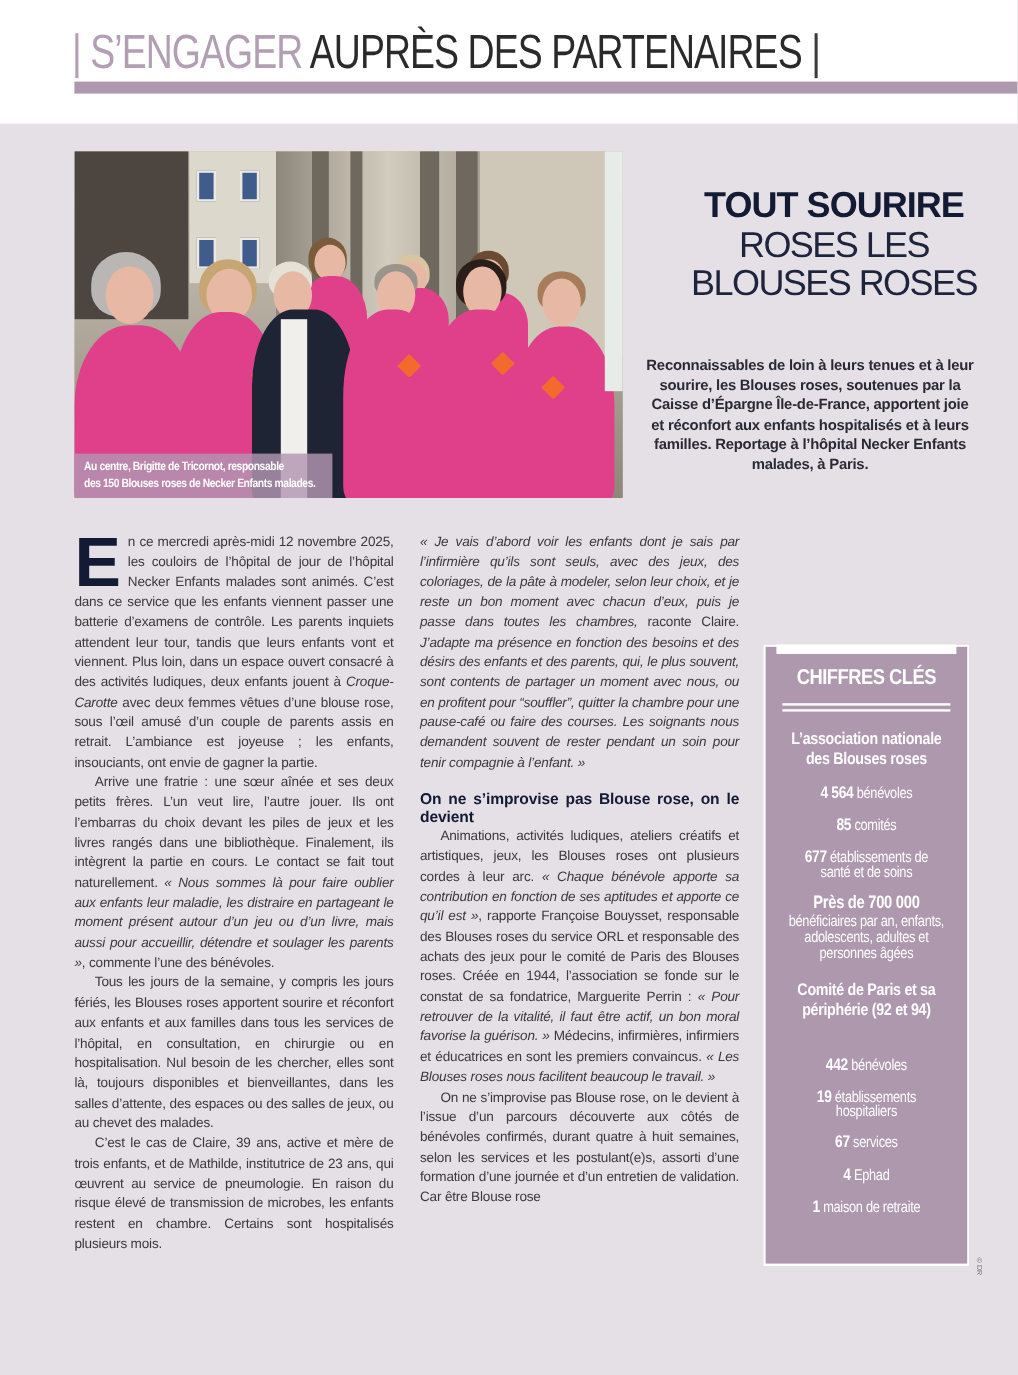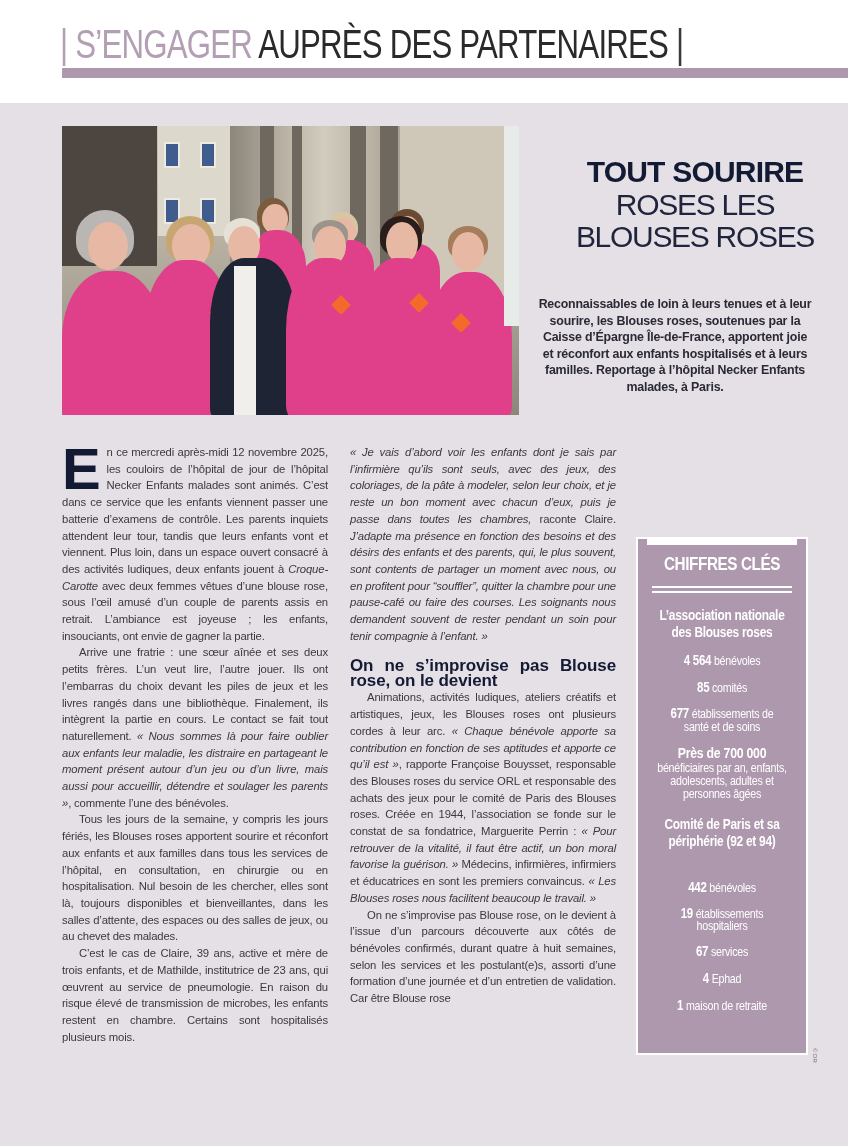--- a/index.html
+++ b/index.html
@@ -53,21 +53,21 @@
     font-weight: 700; font-size: 12.4px; line-height: 16.6px; color: #2a2a35; letter-spacing: -0.2px; }
 
   .col-text { position: absolute; font-size: 11.3px; line-height: 16.7px; color: #3a3a3a; text-align: justify; letter-spacing: -0.15px; }
   .col1 { left: 62px; top: 444px; width: 266px; }
   .col2 { left: 350px; top: 444px; width: 266px; }
   .col-text p { margin: 0; text-indent: 17px; }
   .col-text p.noindent { text-indent: 0; }
   .col-text em { font-style: italic; }
   .dropcap { float: left; font-weight: 900; font-size: 58px; line-height: 44px; color: #131a33;
     margin: 3px 6px 0 0; font-family: "Liberation Sans", sans-serif; }
-  .subhead { font-weight: 700; font-size: 17px; line-height: 15px; color: #131a33; margin: 14px 0 1px 0; text-indent: 0; letter-spacing: -0.1px; }
+  .subhead { font-weight: 700; font-size: 13px; line-height: 15px; color: #131a33; margin: 14px 0 1px 0; text-indent: 0; letter-spacing: -0.1px; }
 
   .keybox-frame { position: absolute; left: 636px; top: 537px; width: 172px; height: 518px;
     border: 2px solid #ffffff; box-sizing: border-box; background: #ae98ad; }
   .keybox-topgap { position:absolute; left: 9px; top: -2px; width: 150px; height: 8px; background:#ffffff; }
   .keybox { position:absolute; left:0; top:0; right:0; bottom:0; color:#ffffff; text-align:center; }
   .kb-title { margin-top: 14px; font-weight: 700; font-size: 18px; line-height: 22px; letter-spacing: -0.5px;
     transform: scaleX(0.85); }
   .kb-rule { margin: 11px 14px 0 14px; height: 2px; background:#ffffff; }
   .kb-rule2 { margin: 3px 14px 0 14px; height: 2px; background:#ffffff; }
   .kb-section { font-weight: 700; font-size: 14px; line-height: 17px; margin-top: 14px; transform: scaleX(0.85); letter-spacing:-0.3px; }
@@ -142,20 +142,24 @@
   <div class="person" style="left:296px;top:132px;width:86px;height:160px;"></div>
   <div class="heart" style="left:350px;top:170px;"></div>
 
   <div class="hair" style="left:386px;top:100px;width:40px;height:34px;background:#a67c5a;"></div>
   <div class="head" style="left:390px;top:106px;width:32px;height:40px;"></div>
   <div class="person" style="left:366px;top:146px;width:84px;height:146px;"></div>
   <div class="heart" style="left:392px;top:190px;"></div>
 
   <div style="position:absolute;left:442px;top:0;width:15px;height:200px;background:#e8ece8;"></div>
 
+  <div class="caption">
+    <span>Au centre, Brigitte de Tricornot, responsable</span>
+    <span>des 150 Blouses roses de Necker Enfants malades.</span>
+  </div>
 </div>
 
 <div class="title-block">
   <div class="title-bold">TOUT SOURIRE</div>
   <div class="title-light">ROSES LES</div>
   <div class="title-light">BLOUSES ROSES</div>
 </div>
 
 <div class="lede">Reconnaissables de loin à leurs tenues et à leur sourire, les Blouses roses, soutenues par la Caisse d’Épargne Île-de-France, apportent joie et réconfort aux enfants hospitalisés et à leurs familles. Reportage à l’hôpital Necker Enfants malades, à Paris.</div>
 

